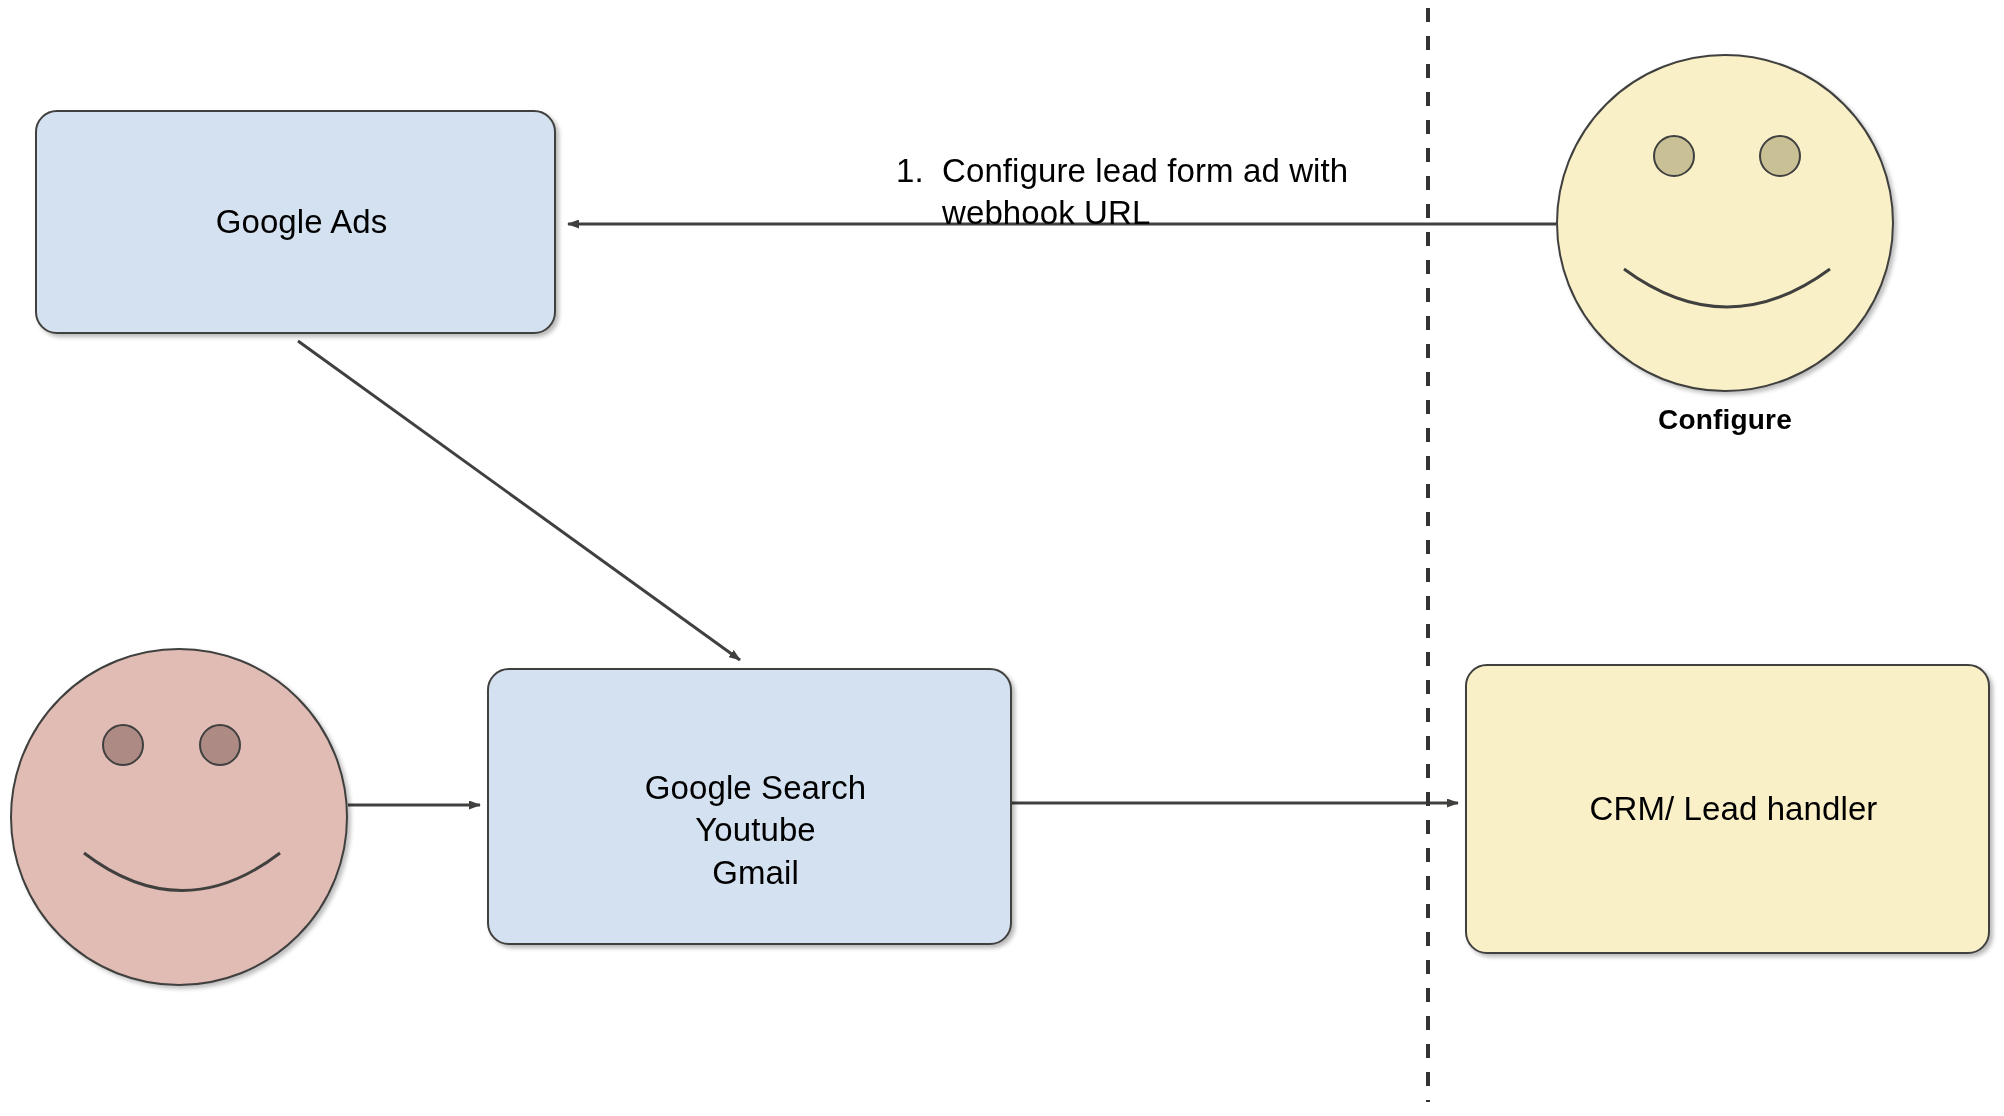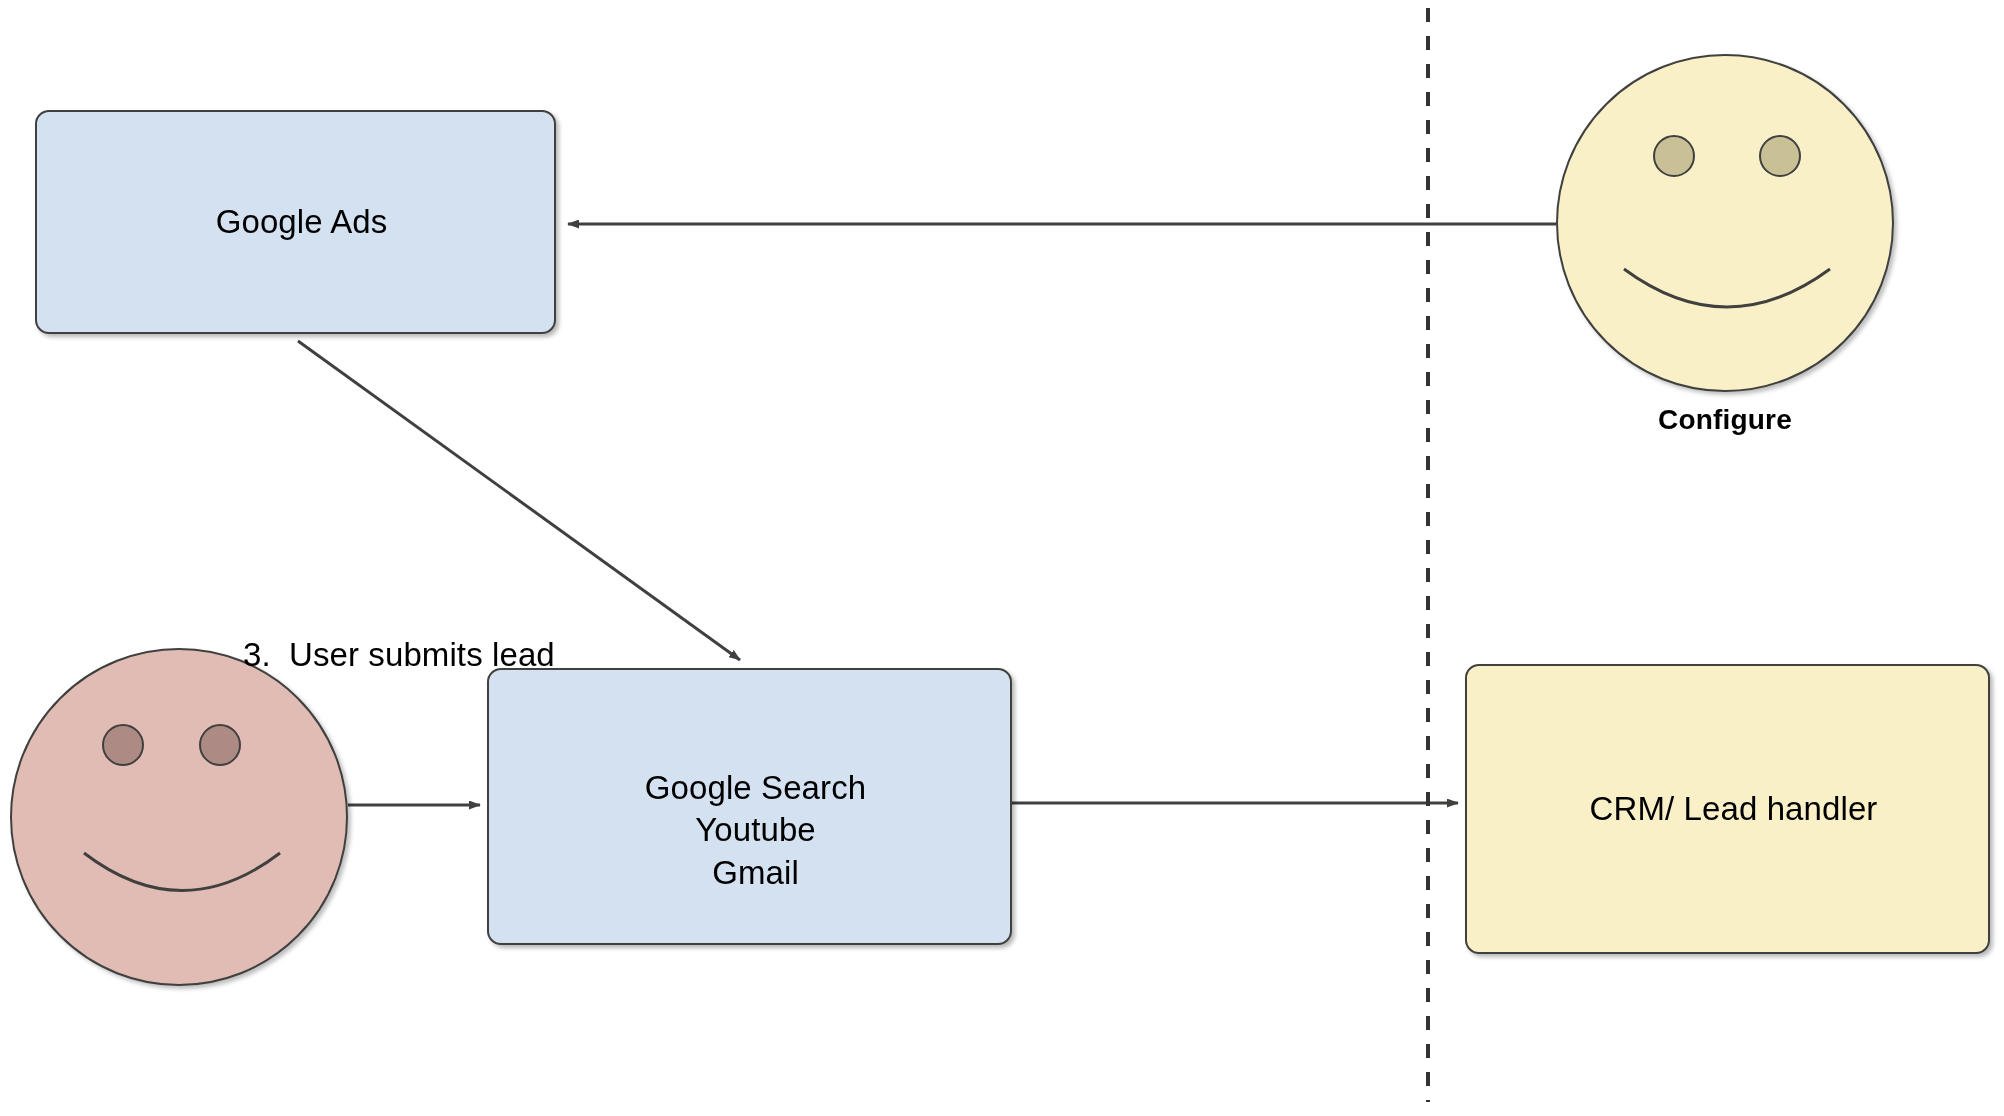--- a/index.html
+++ b/index.html
@@ -29,21 +29,21 @@
   .node {
     position: absolute;
     box-sizing: border-box;
     display: flex;
     align-items: center;
     justify-content: center;
     text-align: center;
   }
   .box {
     border: 2px solid #40403f;
-    border-radius: 14px;
+    border-radius: 22px;
     box-shadow: 3px 3px 4px rgba(0,0,0,0.28);
     color: #000000;
     font-size: 33px;
     line-height: 1.28;
     letter-spacing: 0.1px;
     padding-left: 12px;
   }
   .box-blue { background: #d4e1f0; }
   .box-yellow { background: #faf0c8; }
 
@@ -142,20 +142,21 @@
   <div class="face-wrap" style="left:10px; top:648px; width:338px; height:390px;">
     <div class="face" style="width:338px; height:338px; background:#e0bcb5;">
       <svg width="338" height="338" viewBox="0 0 338 338">
         <circle cx="111" cy="95" r="20" fill="#ae8a84" stroke="#40403f" stroke-width="2"></circle>
         <circle cx="208" cy="95" r="20" fill="#ae8a84" stroke="#40403f" stroke-width="2"></circle>
         <path d="M 72 203 Q 170 278 268 203" fill="none" stroke="#40403f" stroke-width="3"></path>
       </svg>
     </div>
   </div>
 
+  <div class="edge-label" style="left:896px; top:108px;">
+    <span class="el-num">1.</span><span class="el-body">Configure lead form ad with
+webhook URL</span>
+  </div>
 
 
-  <div class="edge-label" style="left:243px; top:592px;">
-    <span class="el-num">3.</span><span class="el-body">User submits lead</span>
-  </div>
 
 
 </div>
 
 </body></html>

